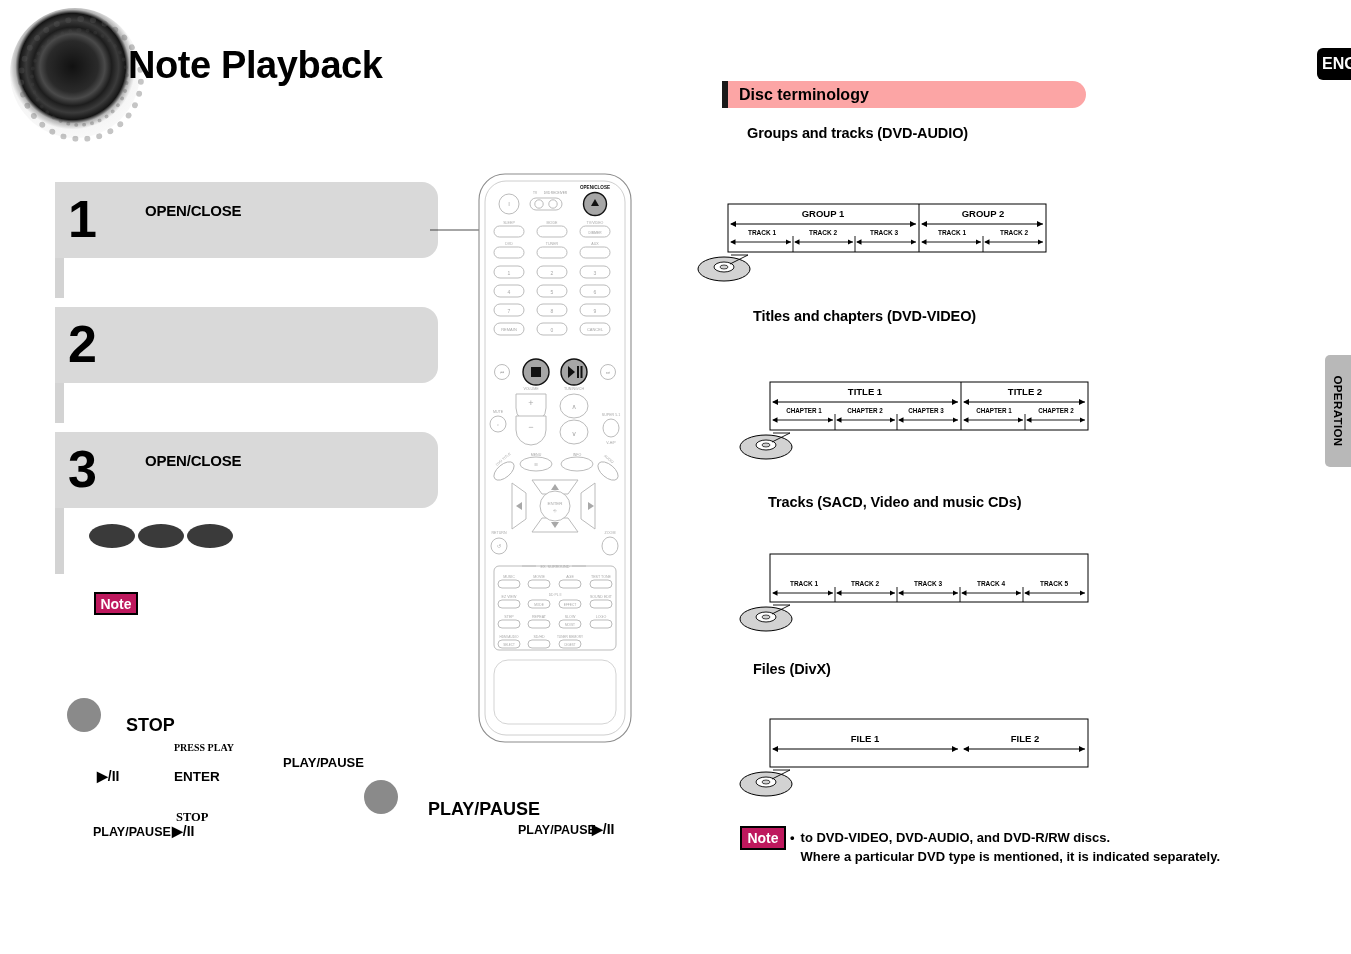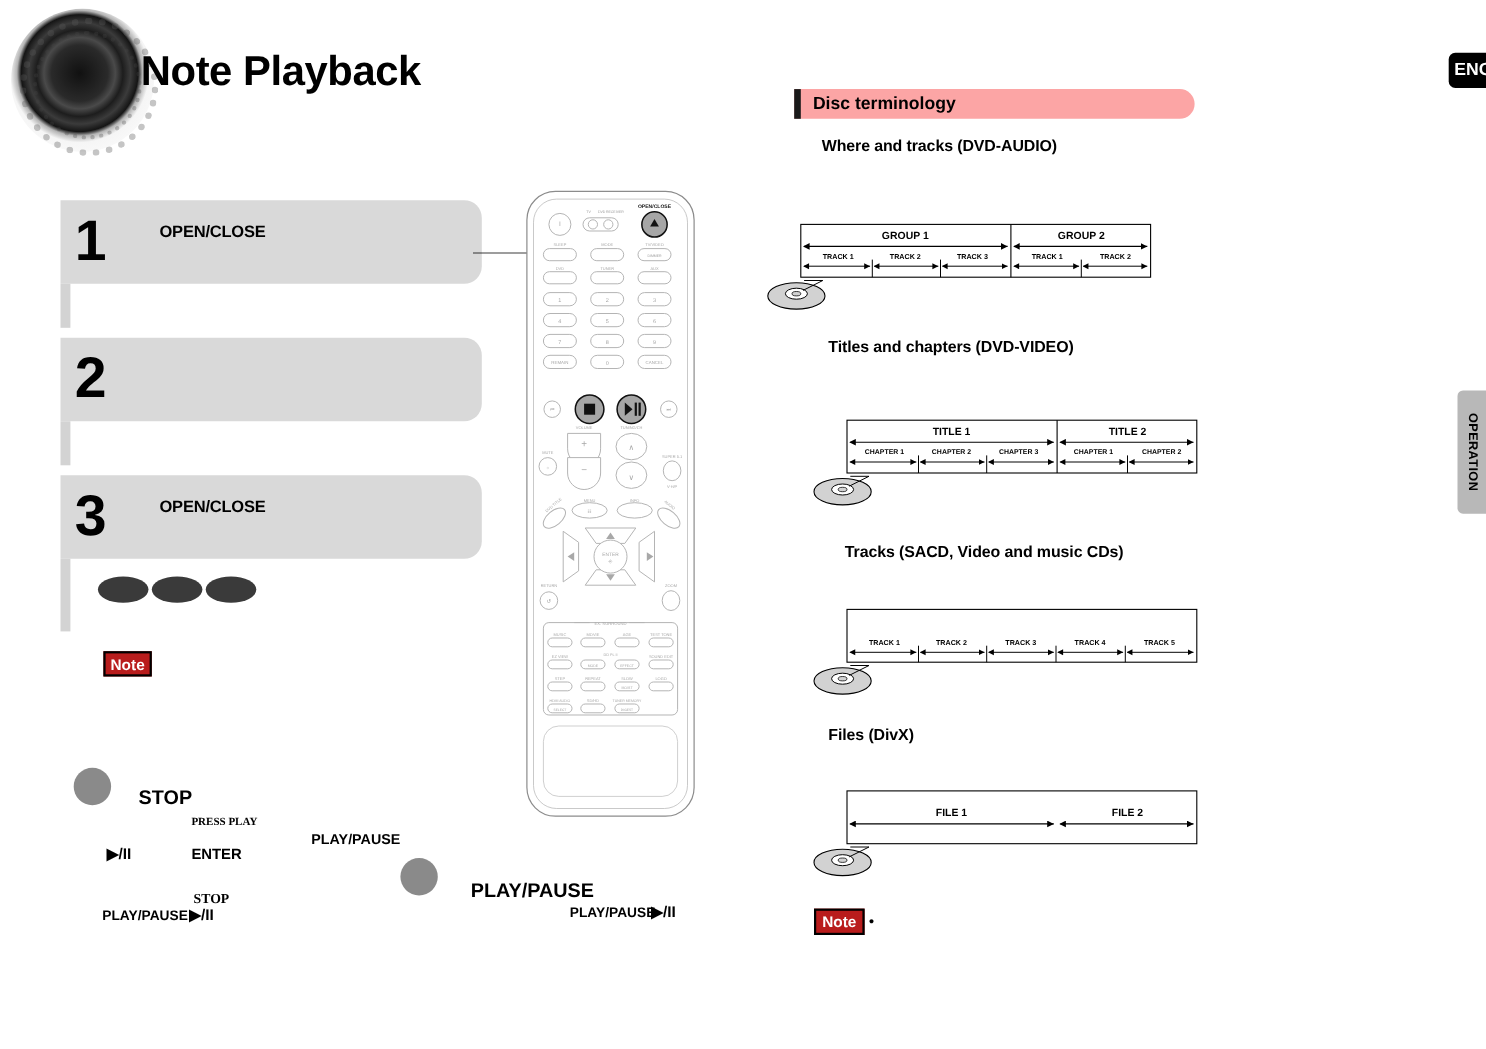--- a/index.html
+++ b/index.html
@@ -117,21 +117,21 @@
   .pill {
     background: #3a3a3a;
     border-radius: 50%;
     height: 24px;
     width: 46px;
   }
 
   
   .note-box {
     border: 2px solid #000;
-    background: #b91c1c;
+    background: #be185d;
     color: #fff;
     font-size: 14px;
     font-weight: bold;
     text-align: right;
     line-height: 1;
     box-sizing: border-box;
     display: flex;
     align-items: center;
     justify-content: center;
   }
@@ -429,21 +429,21 @@
 
   <rect x="20" y="492" width="122" height="64" rx="14" fill="none" stroke="#c8c8c8" stroke-width="0.8"></rect>
 </svg>
 </div>
 
 <div class="abs" id="term-bar">
   <div id="term-bar-accent"></div>
   <div id="term-bar-label">Disc terminology</div>
 </div>
 
-<div class="abs sub-head" style="left:747px; top:125px;">Where and tracks (DVD-AUDIO)</div>
+<div class="abs sub-head" style="left:747px; top:125px;">Groups and tracks (DVD-AUDIO)</div>
 <div class="abs diagram" style="left:696px; top:200px;">
 <svg width="360" height="90" viewBox="0 0 360 90">
   <defs>
     <marker id="ah" markerWidth="7" markerHeight="7" refX="6" refY="3" orient="auto">
       <path d="M0,0 L6,3 L0,6 Z" fill="#000"></path>
     </marker>
     <marker id="ahs" markerWidth="7" markerHeight="7" refX="1" refY="3" orient="auto">
       <path d="M6,0 L0,3 L6,6 Z" fill="#000"></path>
     </marker>
   </defs>
@@ -550,15 +550,17 @@
 </svg>
 </div>
 
 <div class="abs note-box" style="left:740px; top:826px; width:46px; height:24px;">
   <span>Note</span>
 </div>
 <div class="abs" id="bottom-note-text">
   <div style="display:flex; align-items:flex-start; gap:6px;">
     <span>•</span>
     <div>
+      <div>to DVD-VIDEO, DVD-AUDIO, and DVD-R/RW discs.</div>
+      <div>Where a particular DVD type is mentioned, it is indicated separately.</div>
     </div>
   </div>
 </div>
 
 </body></html>

